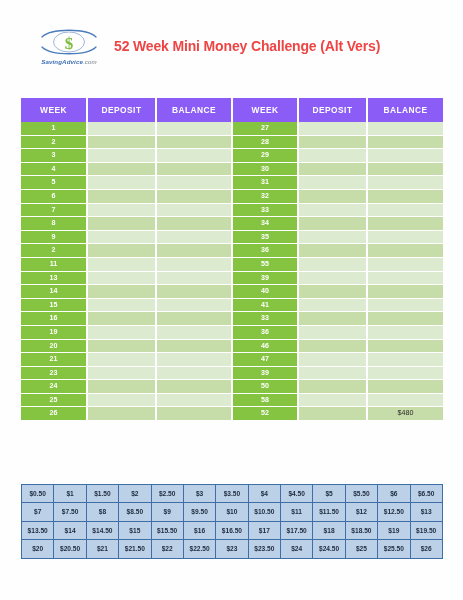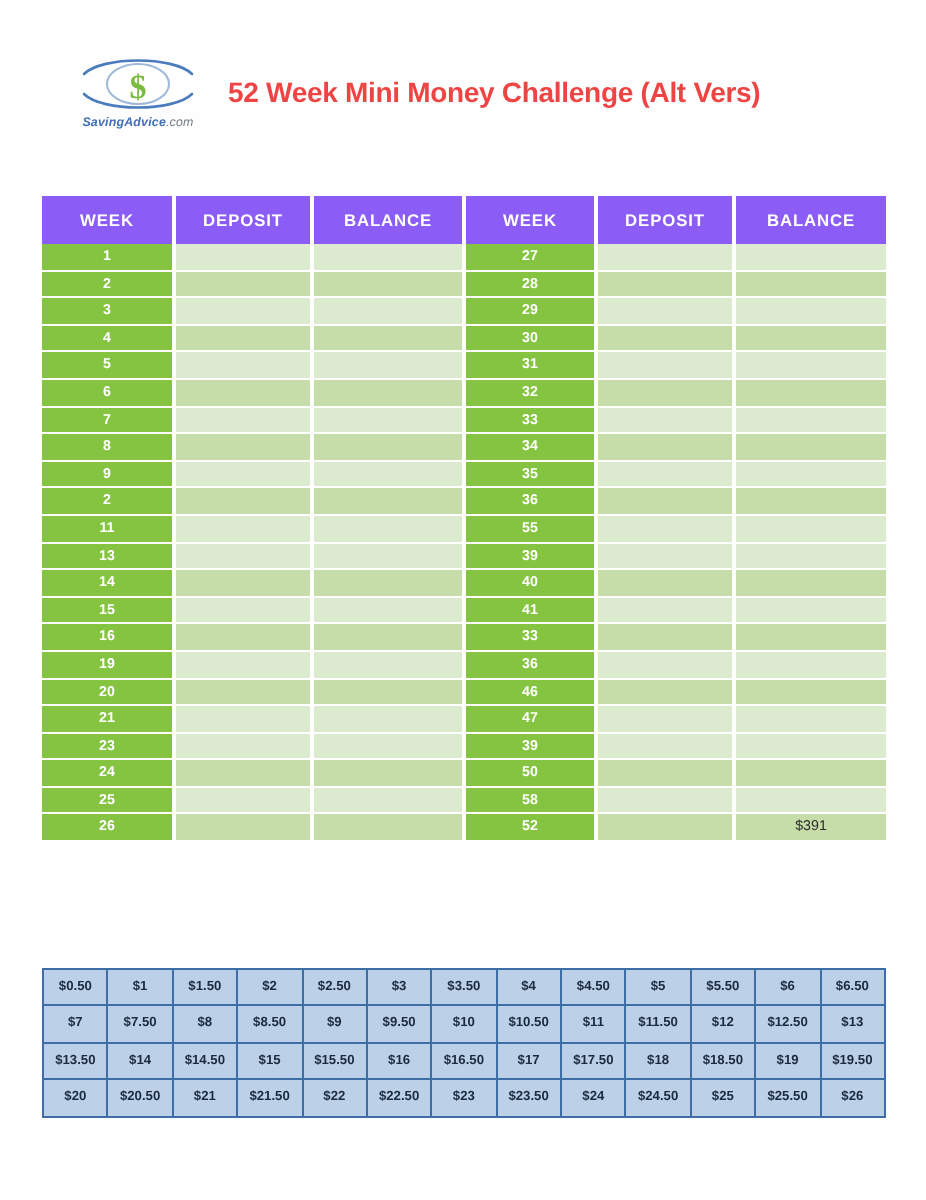--- a/index.html
+++ b/index.html
@@ -332,21 +332,21 @@
           <td class="week">58</td>
           <td class="val"></td>
           <td class="val"></td>
         </tr>
         <tr class="even">
           <td class="week">26</td>
           <td class="val"></td>
           <td class="val"></td>
           <td class="week">52</td>
           <td class="val"></td>
-          <td class="val">$391</td>
+          <td class="val">$480</td>
         </tr>
       </tbody>
   </table>
 
   <table id="amounts-table">
     <tbody id="amounts-body">
         <tr>
           <td>$0.50</td>
           <td>$1</td>
           <td>$1.50</td>

